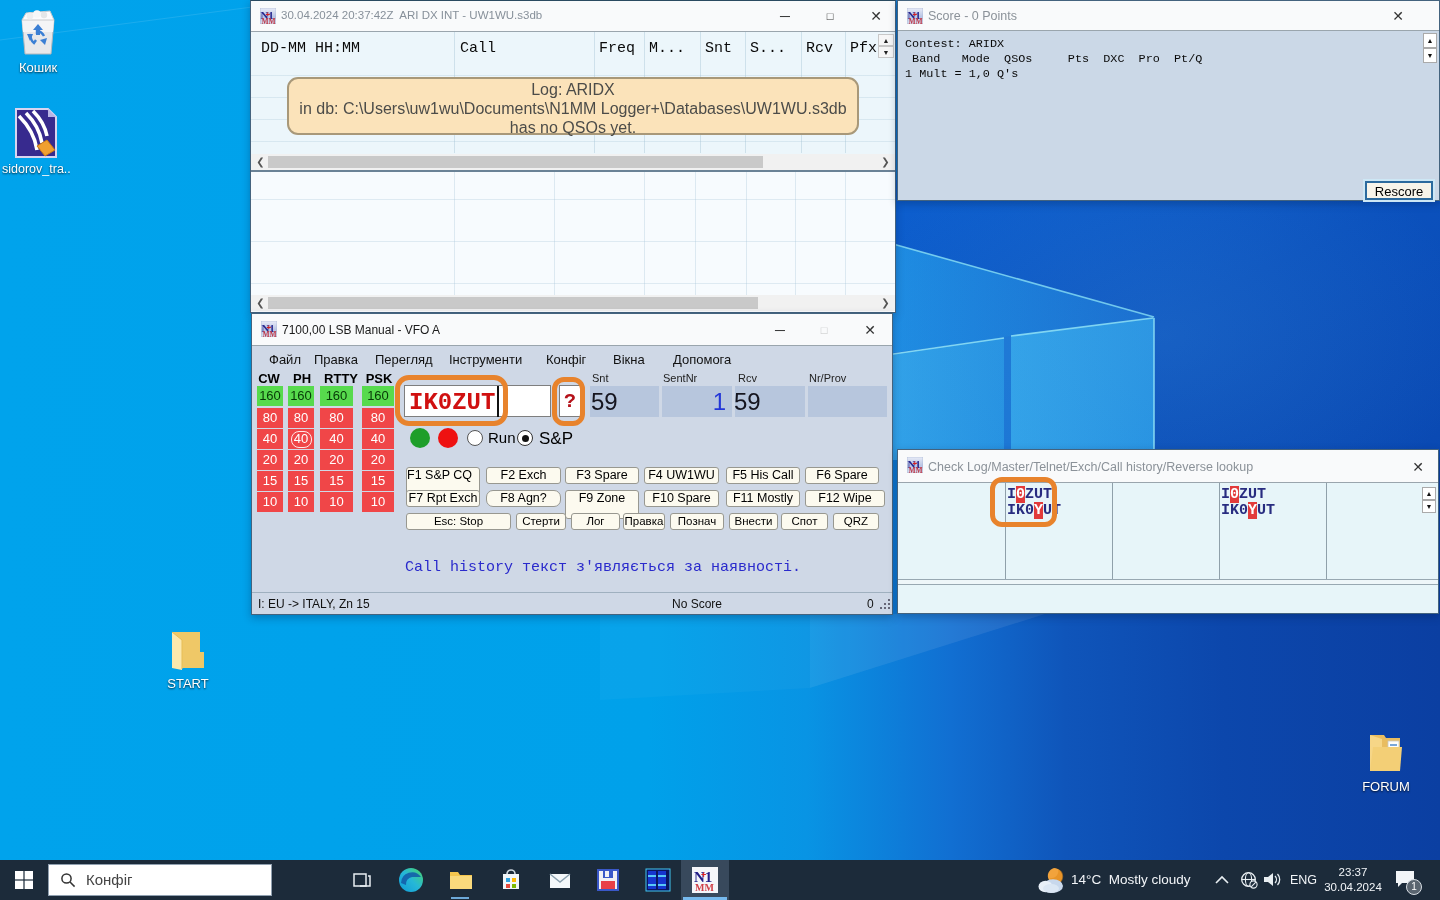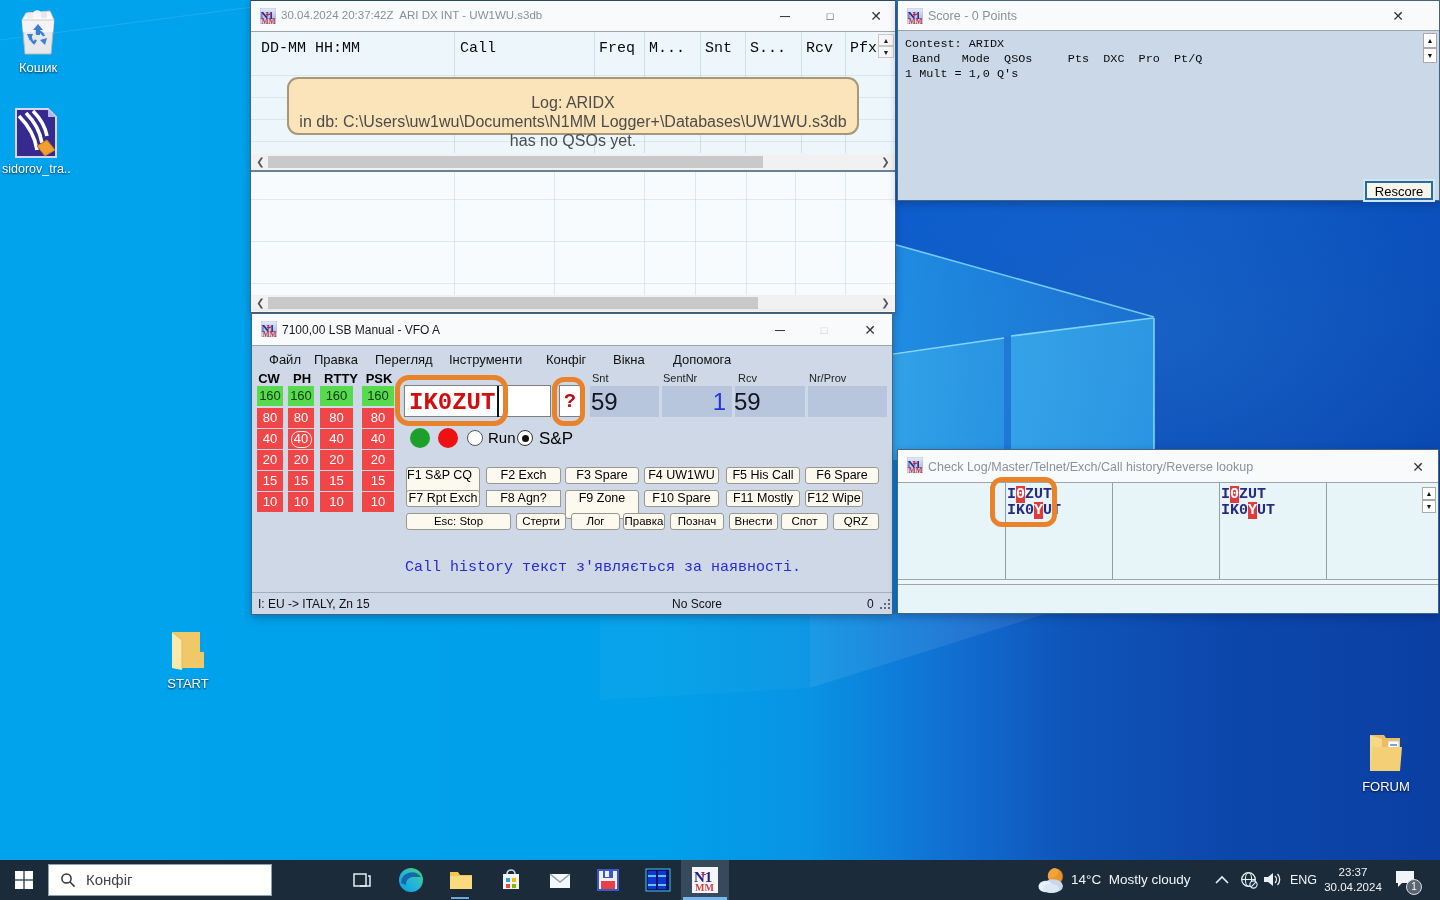--- a/index.html
+++ b/index.html
@@ -151,21 +151,21 @@
     <span class="abs" style="left:398px">M...</span>
     <span class="abs" style="left:454px">Snt</span>
     <span class="abs" style="left:499px">S...</span>
     <span class="abs" style="left:555px">Rcv</span>
     <span class="abs" style="left:599px">Pfx</span>
   </div>
 
   <div class="abs" style="left:627px;top:33px;width:16px;height:12px;background:#f6f6f6;border:1px solid #c8c8c8;font-size:7px;text-align:center;line-height:11px;color:#222">▲</div>
   <div class="abs" style="left:627px;top:45px;width:16px;height:12px;background:#f6f6f6;border:1px solid #c8c8c8;font-size:7px;text-align:center;line-height:11px;color:#222">▼</div>
 
-  <div class="abs" style="left:36px;top:76px;width:572px;height:58px;background:#fbe3ba;border:2px solid #a89879;border-radius:11px;color:#4c4c49;font-size:16px;text-align:center;line-height:19px;padding-top:14px">Log: ARIDX<br>in db: C:\Users\uw1wu\Documents\N1MM Logger+\Databases\UW1WU.s3db<br>has no QSOs yet.</div>
+  <div class="abs" style="left:36px;top:76px;width:572px;height:58px;background:#fbe3ba;border:2px solid #a89879;border-radius:11px;color:#4c4c49;font-size:16px;text-align:center;line-height:19px;padding-top:1px">Log: ARIDX<br>in db: C:\Users\uw1wu\Documents\N1MM Logger+\Databases\UW1WU.s3db<br>has no QSOs yet.</div>
 
   <div class="abs" style="left:0;top:153px;width:644px;height:16px;background:#f1f1f1">
     <div class="abs" style="left:2px;top:0;width:15px;height:16px;color:#555;font-size:10px;text-align:center;line-height:15px">❮</div>
     <div class="abs" style="left:17px;top:2px;width:495px;height:12px;background:#c9c9c9"></div>
     <div class="abs" style="right:2px;top:0;width:15px;height:16px;color:#555;font-size:10px;text-align:center;line-height:15px">❯</div>
   </div>
   <div class="abs" style="left:0;top:169px;width:644px;height:2px;background:#6a8296"></div>
   <div class="abs" style="left:0;top:171px;width:644px;height:123px;background:#f7fbfe"></div>
   <div class="abs" style="left:0;top:171px;width:644px;height:123px;background:
     linear-gradient(to right, transparent 0, transparent 203px, rgba(165,195,215,.33) 203px, rgba(165,195,215,.33) 204px, transparent 204px,
@@ -303,25 +303,25 @@
   <div class="abs" style="left:287px;top:115px;font-size:17px;color:#000">S&amp;P</div>
 
   <div id="fbtns">
       <div class="abs" style="left:154px;top:153px;width:74px;height:33px;background:#fcfaef;border:1px solid #989890;border-radius:3px;font-size:12.5px;color:#000;text-align:left;line-height:15px;white-space:nowrap;overflow:hidden">F1 S&amp;P CQ</div>
       <div class="abs" style="left:234px;top:153px;width:75px;height:17px;background:#fcfaef;border:1px solid #989890;border-radius:3px;font-size:12.5px;color:#000;text-align:center;line-height:15px;white-space:nowrap;overflow:hidden">F2 Exch</div>
       <div class="abs" style="left:313px;top:153px;width:74px;height:17px;background:#fcfaef;border:1px solid #989890;border-radius:3px;font-size:12.5px;color:#000;text-align:center;line-height:15px;white-space:nowrap;overflow:hidden">F3 Spare</div>
       <div class="abs" style="left:392px;top:153px;width:75px;height:17px;background:#fcfaef;border:1px solid #989890;border-radius:3px;font-size:12.5px;color:#000;text-align:center;line-height:15px;white-space:nowrap;overflow:hidden">F4 UW1WU</div>
       <div class="abs" style="left:474px;top:153px;width:74px;height:17px;background:#fcfaef;border:1px solid #989890;border-radius:3px;font-size:12.5px;color:#000;text-align:center;line-height:15px;white-space:nowrap;overflow:hidden">F5 His Call</div>
       <div class="abs" style="left:553px;top:153px;width:74px;height:17px;background:#fcfaef;border:1px solid #989890;border-radius:3px;font-size:12.5px;color:#000;text-align:center;line-height:15px;white-space:nowrap;overflow:hidden">F6 Spare</div>
       <div class="abs" style="left:154px;top:176px;width:74px;height:17px;background:#fcfaef;border:1px solid #989890;border-radius:3px;font-size:12.5px;color:#000;text-align:center;line-height:15px;white-space:nowrap;overflow:hidden">F7 Rpt Exch</div>
-      <div class="abs" style="left:234px;top:176px;width:75px;height:17px;background:#fcfaef;border:1px solid #989890;border-radius:0;font-size:12.5px;color:#000;text-align:center;line-height:15px;white-space:nowrap;overflow:hidden">F8 Agn?</div>
+      <div class="abs" style="left:234px;top:176px;width:75px;height:17px;background:#fcfaef;border:1px solid #989890;border-radius:7px;font-size:12.5px;color:#000;text-align:center;line-height:15px;white-space:nowrap;overflow:hidden">F8 Agn?</div>
       <div class="abs" style="left:313px;top:176px;width:74px;height:29px;background:#fcfaef;border:1px solid #989890;border-radius:3px;font-size:12.5px;color:#000;text-align:center;line-height:15px;white-space:nowrap;overflow:hidden">F9 Zone</div>
       <div class="abs" style="left:392px;top:176px;width:75px;height:17px;background:#fcfaef;border:1px solid #989890;border-radius:3px;font-size:12.5px;color:#000;text-align:center;line-height:15px;white-space:nowrap;overflow:hidden">F10 Spare</div>
       <div class="abs" style="left:474px;top:176px;width:74px;height:17px;background:#fcfaef;border:1px solid #989890;border-radius:3px;font-size:12.5px;color:#000;text-align:center;line-height:15px;white-space:nowrap;overflow:hidden">F11 Mostly</div>
-      <div class="abs" style="left:553px;top:176px;width:58px;height:17px;background:#fcfaef;border:1px solid #989890;border-radius:3px;font-size:12.5px;color:#000;text-align:center;line-height:15px;white-space:nowrap;overflow:hidden">F12 Wipe</div>
+      <div class="abs" style="left:553px;top:176px;width:80px;height:17px;background:#fcfaef;border:1px solid #989890;border-radius:3px;font-size:12.5px;color:#000;text-align:center;line-height:15px;white-space:nowrap;overflow:hidden">F12 Wipe</div>
       <div class="abs" style="left:154px;top:199px;width:105px;height:17px;background:#fcfaef;border:1px solid #989890;border-radius:3px;font-size:11.5px;color:#000;text-align:center;line-height:15px;white-space:nowrap;overflow:hidden">Esc: Stop</div>
       <div class="abs" style="left:264px;top:199px;width:50px;height:17px;background:#fcfaef;border:1px solid #989890;border-radius:3px;font-size:11.5px;color:#000;text-align:center;line-height:15px;white-space:nowrap;overflow:hidden">Стерти</div>
       <div class="abs" style="left:319px;top:199px;width:49px;height:17px;background:#fcfaef;border:1px solid #989890;border-radius:3px;font-size:11.5px;color:#000;text-align:center;line-height:15px;white-space:nowrap;overflow:hidden">Лог</div>
       <div class="abs" style="left:371px;top:199px;width:42px;height:17px;background:#fcfaef;border:1px solid #989890;border-radius:3px;font-size:11.5px;color:#000;text-align:center;line-height:15px;white-space:nowrap;overflow:hidden">Правка</div>
       <div class="abs" style="left:418px;top:199px;width:54px;height:17px;background:#fcfaef;border:1px solid #989890;border-radius:3px;font-size:11.5px;color:#000;text-align:center;line-height:15px;white-space:nowrap;overflow:hidden">Познач</div>
       <div class="abs" style="left:477px;top:199px;width:49px;height:17px;background:#fcfaef;border:1px solid #989890;border-radius:3px;font-size:11.5px;color:#000;text-align:center;line-height:15px;white-space:nowrap;overflow:hidden">Внести</div>
       <div class="abs" style="left:529px;top:199px;width:47px;height:17px;background:#fcfaef;border:1px solid #989890;border-radius:3px;font-size:11.5px;color:#000;text-align:center;line-height:15px;white-space:nowrap;overflow:hidden">Спот</div>
       <div class="abs" style="left:581px;top:199px;width:46px;height:17px;background:#fcfaef;border:1px solid #989890;border-radius:3px;font-size:11.5px;color:#000;text-align:center;line-height:15px;white-space:nowrap;overflow:hidden">QRZ</div>
     </div>
 

